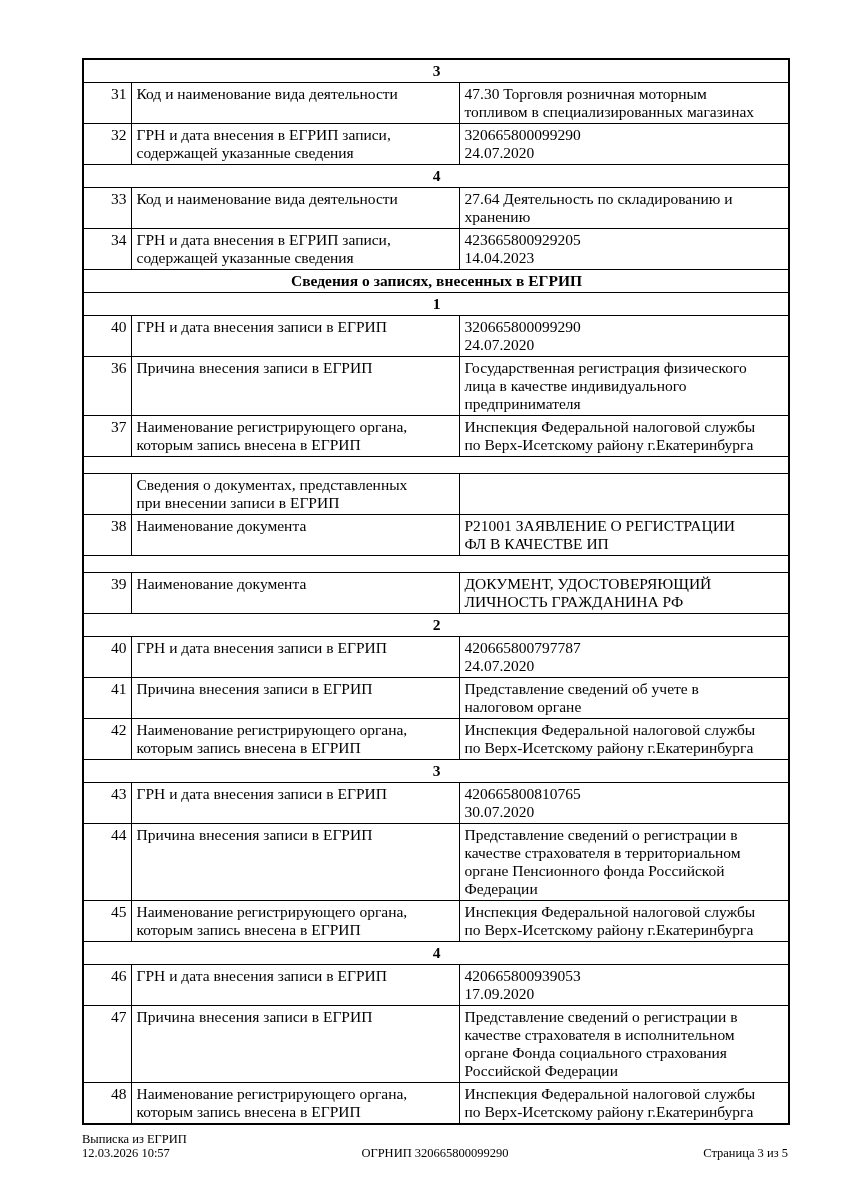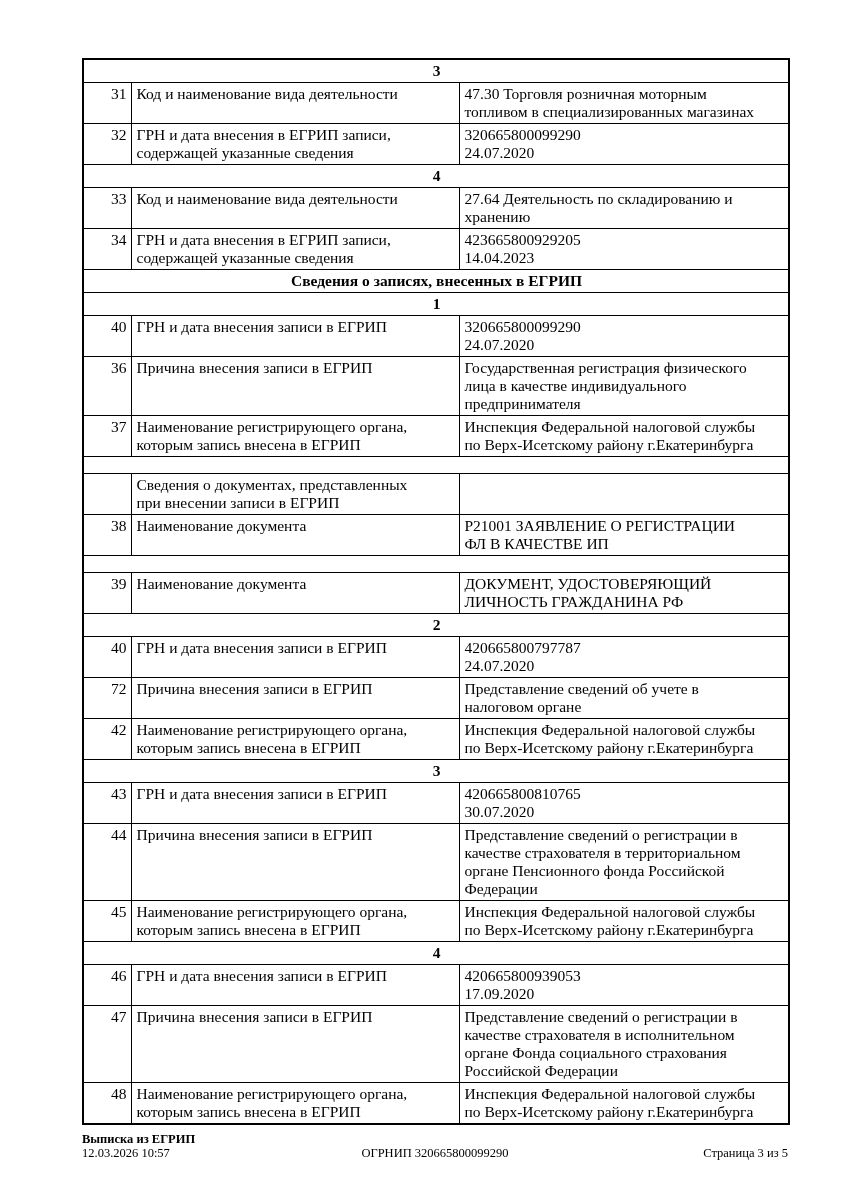--- a/index.html
+++ b/index.html
@@ -45,21 +45,21 @@
     position: absolute;
     left: 82px; top: 1132px;
     width: 706px;
     display: grid;
     grid-template-columns: 1fr auto 1fr;
     align-items: end;
     font-size: 12.5px;
     line-height: 14px;
   }
   .footer-left  { justify-self: start; }
-  .footer-title { font-weight: bold; }
+  .footer-title { font-weight: normal; }
   .footer-center{ justify-self: center; }
   .footer-right { justify-self: end; }
 </style>
 </head>
 <body>
 
 <div class="page">
 
   <table class="doc">
     <colgroup>
@@ -153,21 +153,21 @@
         <tr>
           <td colspan="3" class="section-num">2</td>
         </tr>
         <tr>
           <td class="c-num">40</td>
           <td class="c-label">ГРН и дата внесения записи в ЕГРИП</td>
           <td class="c-value">420665800797787
 24.07.2020</td>
         </tr>
         <tr>
-          <td class="c-num">72</td>
+          <td class="c-num">41</td>
           <td class="c-label">Причина внесения записи в ЕГРИП</td>
           <td class="c-value">Представление сведений об учете в
 налоговом органе</td>
         </tr>
         <tr>
           <td class="c-num">42</td>
           <td class="c-label">Наименование регистрирующего органа,
 которым запись внесена в ЕГРИП</td>
           <td class="c-value">Инспекция Федеральной налоговой службы
 по Верх-Исетскому району г.Екатеринбурга</td>

